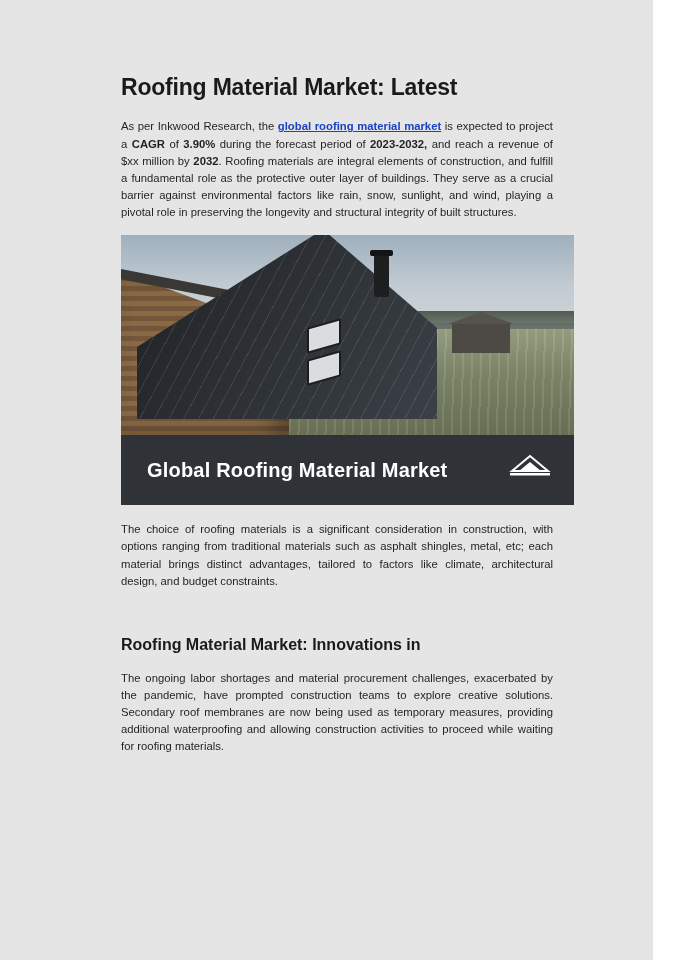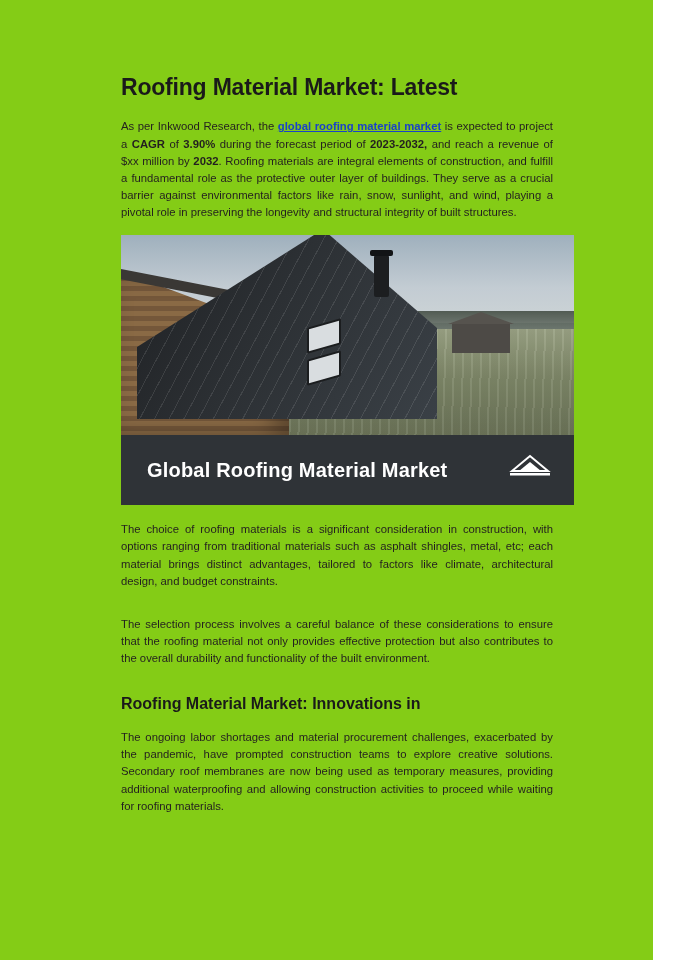--- a/index.html
+++ b/index.html
@@ -11,38 +11,38 @@
     width: 678px;
     height: 960px;
     font-family: "Liberation Sans", sans-serif;
     color: #231f20;
     overflow: hidden;
   }
   .page {
     position: relative;
     width: 653px;
     height: 960px;
-    background: #84cc16;
+    background: #e5e5e5;
     box-sizing: border-box;
     padding: 72px 100px 0 121px;
   }
   .doc-title {
     font-size: 23px;
     font-weight: bold;
     line-height: 1.32;
     letter-spacing: -0.2px;
     margin: 0 0 16px 0;
     color: #1a1a1a;
   }
   .doc-title .line2 { display: block; }
   p.body-text {
     font-size: 11.3px;
     line-height: 1.52;
     text-align: justify;
-    margin: 8px 0 12px 0;
+    margin: 0 0 12px 0;
     color: #231f20;
   }
   p.body-text b { font-weight: bold; }
   a.inline-link {
     color: #1a42c8;
     font-weight: bold;
     text-decoration: underline;
   }
   .figure {
     width: 453px;
@@ -197,21 +197,20 @@
           <rect x="2" y="24" width="40" height="2.5" fill="#ffffff"></rect>
         </svg>
       </div>
     </div>
   </div>
 
   <p class="body-text">The choice of roofing materials is a significant consideration in construction, with options ranging from traditional materials such as asphalt shingles, metal, etc; each material brings distinct advantages, tailored to factors like climate, architectural design, and budget constraints.</p>
 
   <div class="spacer-sm"></div>
 
-  <p class="body-text">The selection process involves a careful balance of these considerations to ensure that the roofing material not only provides effective protection but also contributes to the overall durability and functionality of the built environment.</p>
 
   <h2 class="section-heading">
     <span>Roofing Material Market: Innovations in</span>
   </h2>
 
   <p class="body-text">The ongoing labor shortages and material procurement challenges, exacerbated by the pandemic, have prompted construction teams to explore creative solutions. Secondary roof membranes are now being used as temporary measures, providing additional waterproofing and allowing construction activities to proceed while waiting for roofing materials.</p>
 
 </div>
 
 </body></html>

